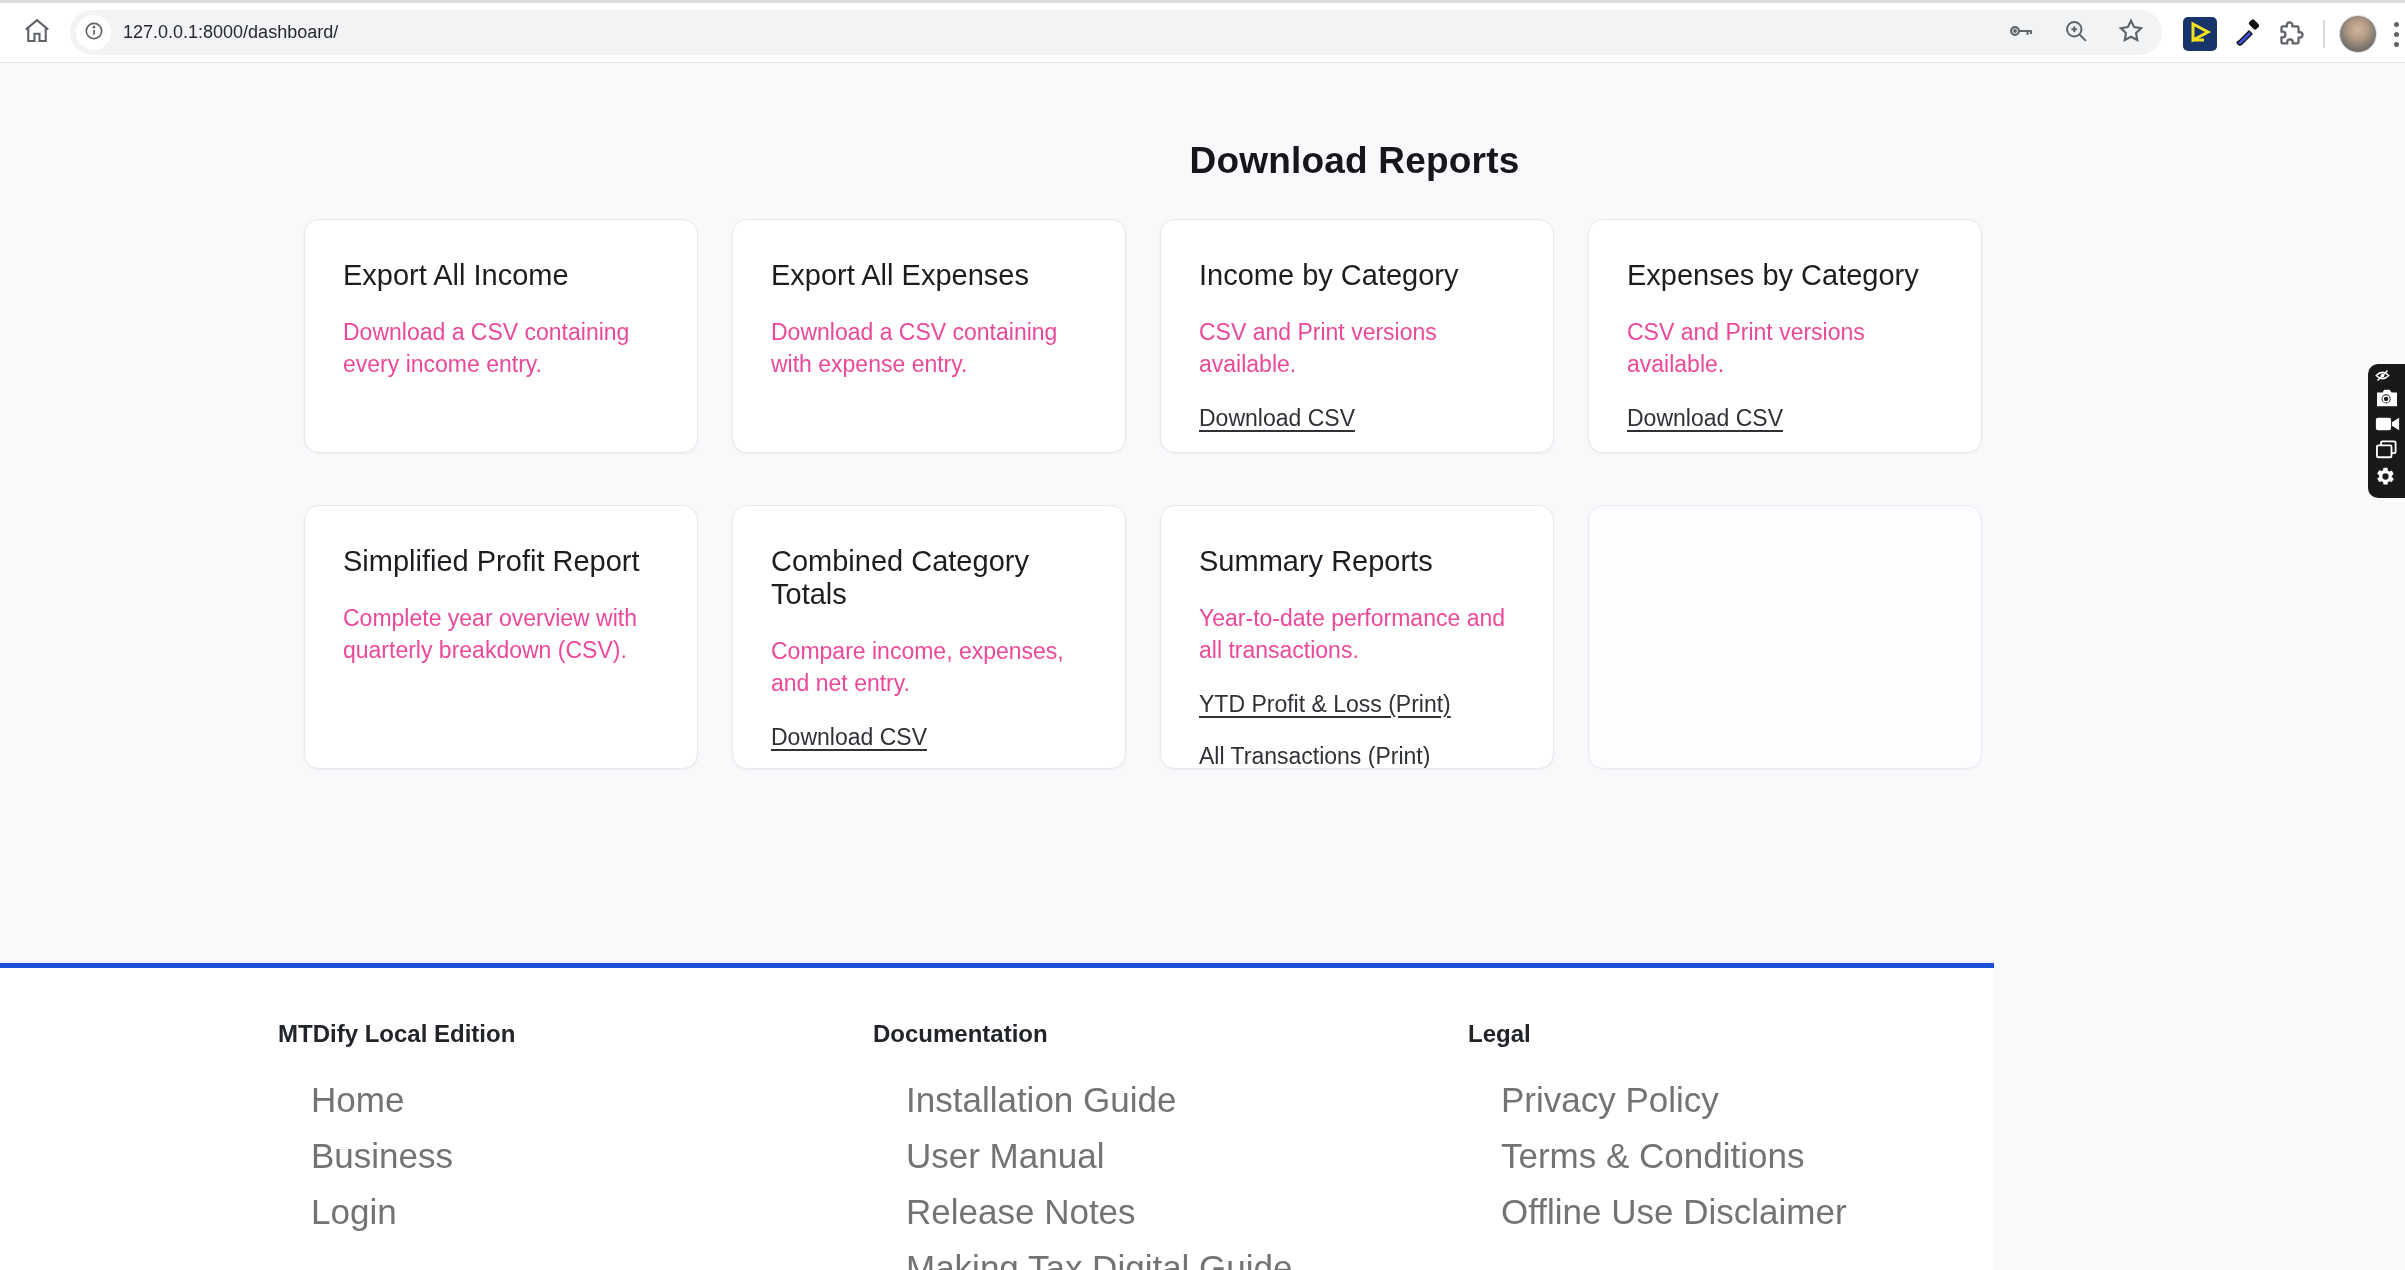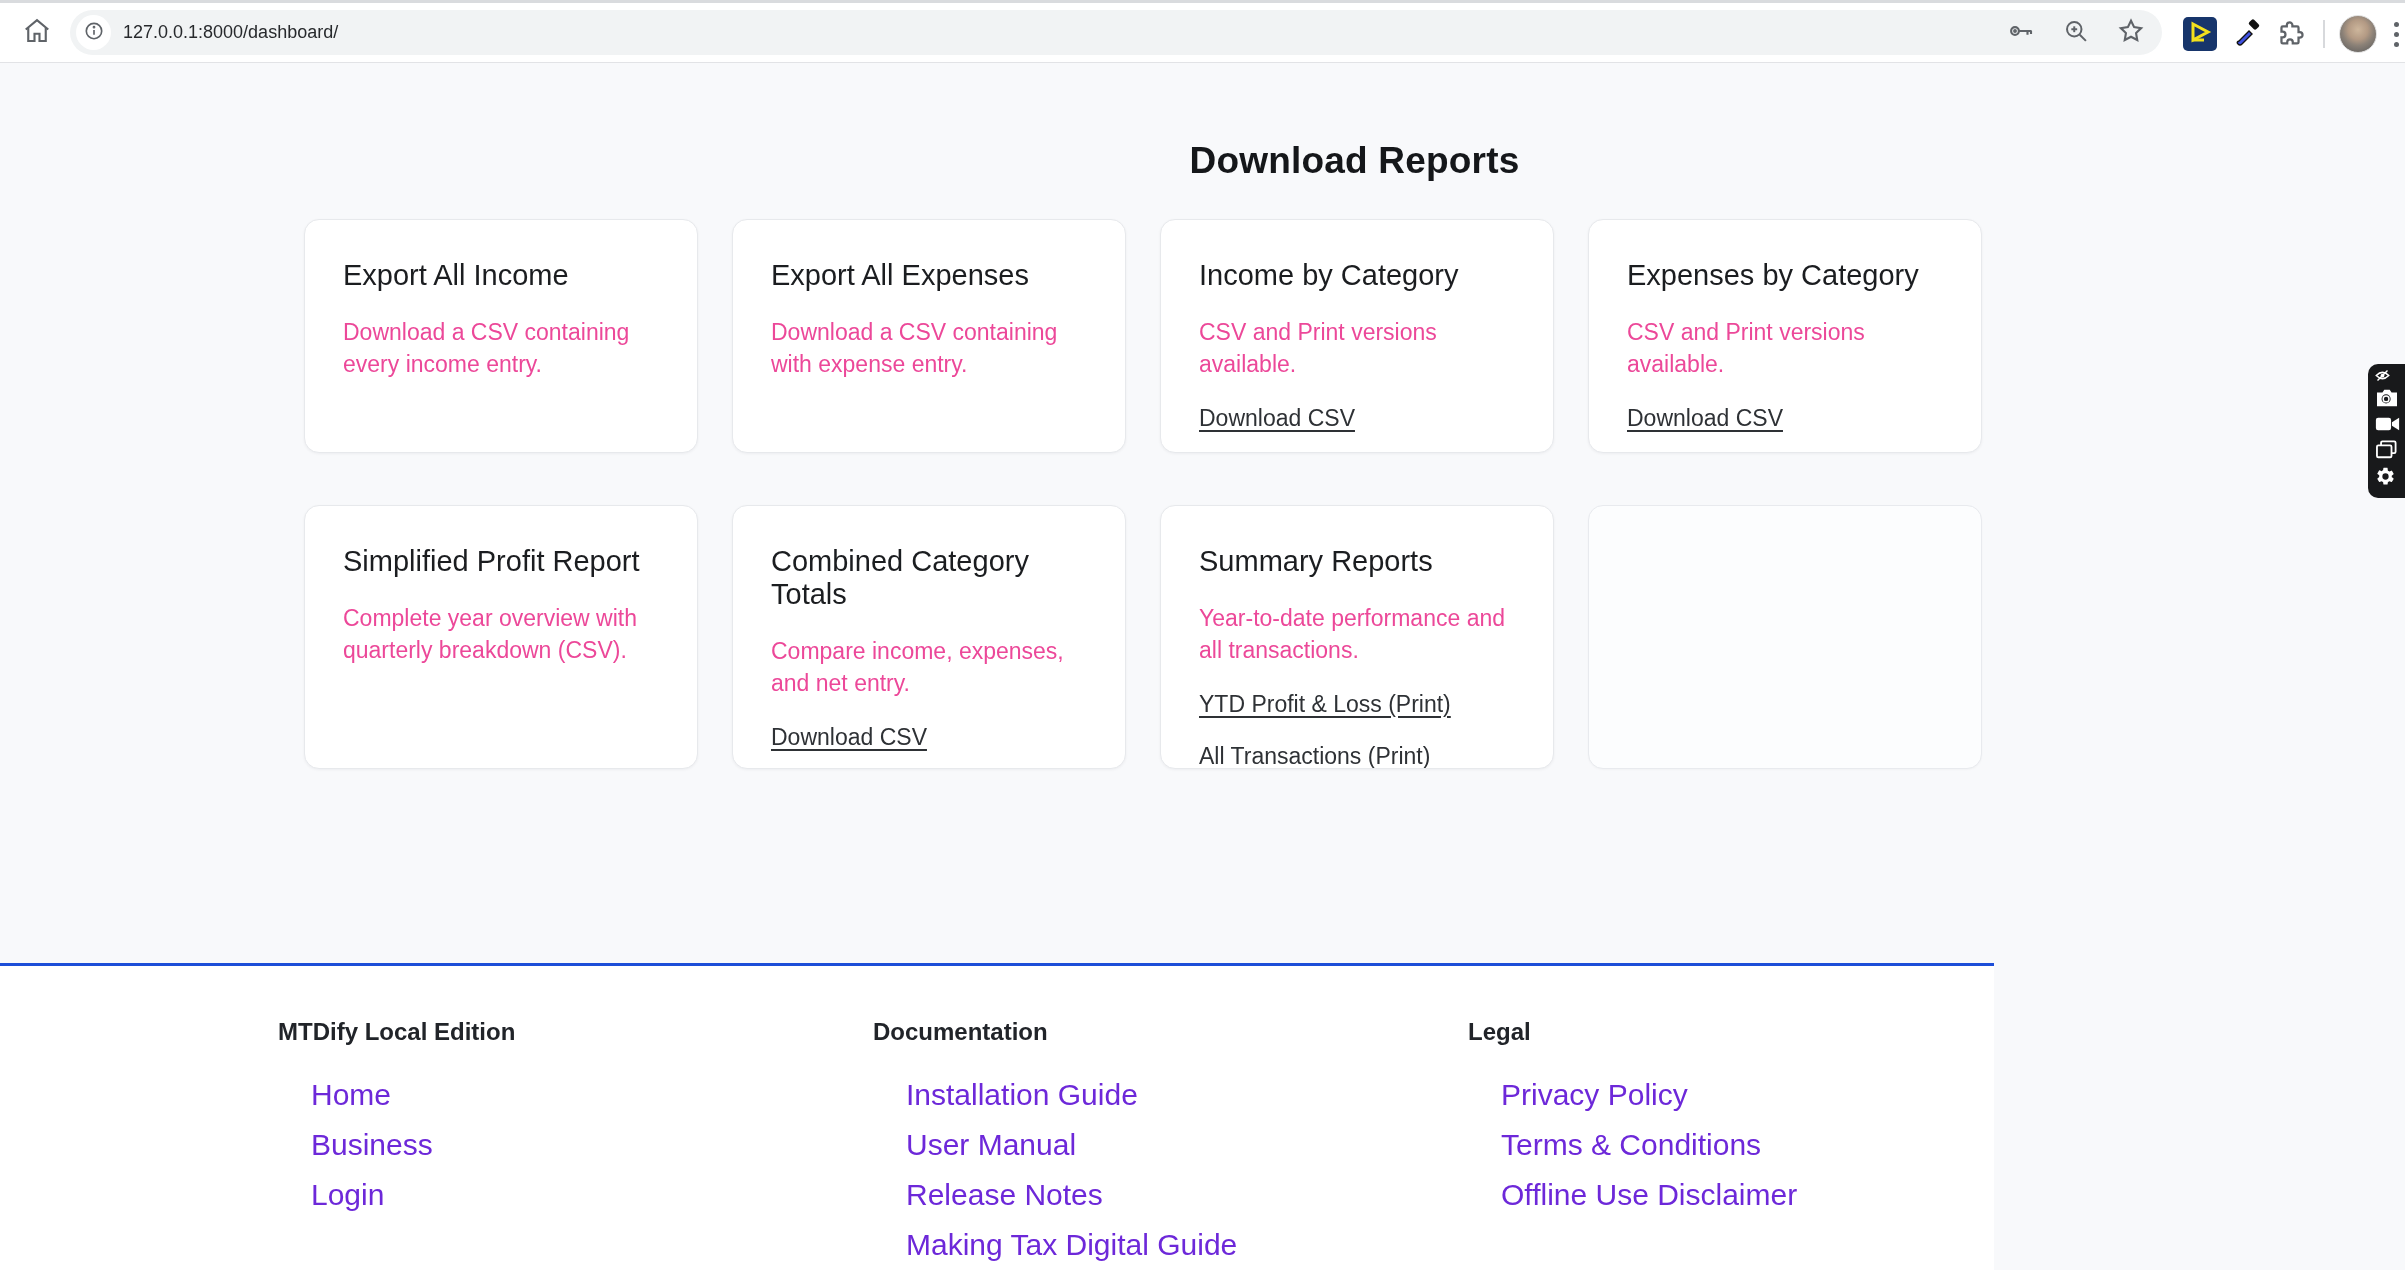--- a/index.html
+++ b/index.html
@@ -49,24 +49,24 @@
     text-decoration:underline;text-underline-offset:4px;text-decoration-thickness:1.5px;}
 
   
   .capture{position:absolute;right:0;top:364px;width:37px;height:134px;background:#18191b;
     border-radius:10px 0 0 10px;box-sizing:border-box;padding:6px 0 6px 7px;display:flex;
     flex-direction:column;gap:6px;z-index:7;}
   .capture .cap-row{height:20px;display:flex;align-items:center;}
 
   
   .footer{position:absolute;top:963px;left:0;width:1994px;height:307px;background:#ffffff;
-    border-top:3px solid #1d4ed8;box-sizing:border-box;padding:52px 12px 0 278px;}
+    border-top:5px solid #1d4ed8;box-sizing:border-box;padding:52px 12px 0 278px;}
   .footer-grid{display:grid;grid-template-columns:595px 595px 595px;}
   .fcol-heading{font-size:24px;font-weight:700;color:#212429;margin:0 0 31px 0;}
-  .fcol a{display:block;font-size:30px;color:#6d28d9;margin:0 0 14px 33px;line-height:1.2;text-decoration:none;}
+  .fcol a{display:block;font-size:35px;color:#737373;margin:0 0 14px 33px;line-height:1.2;text-decoration:none;}
 </style>
 </head>
 <body>
 
 <div class="top-edge"></div>
 
 <div class="toolbar">
 
   <div class="home-btn">
     <span>

